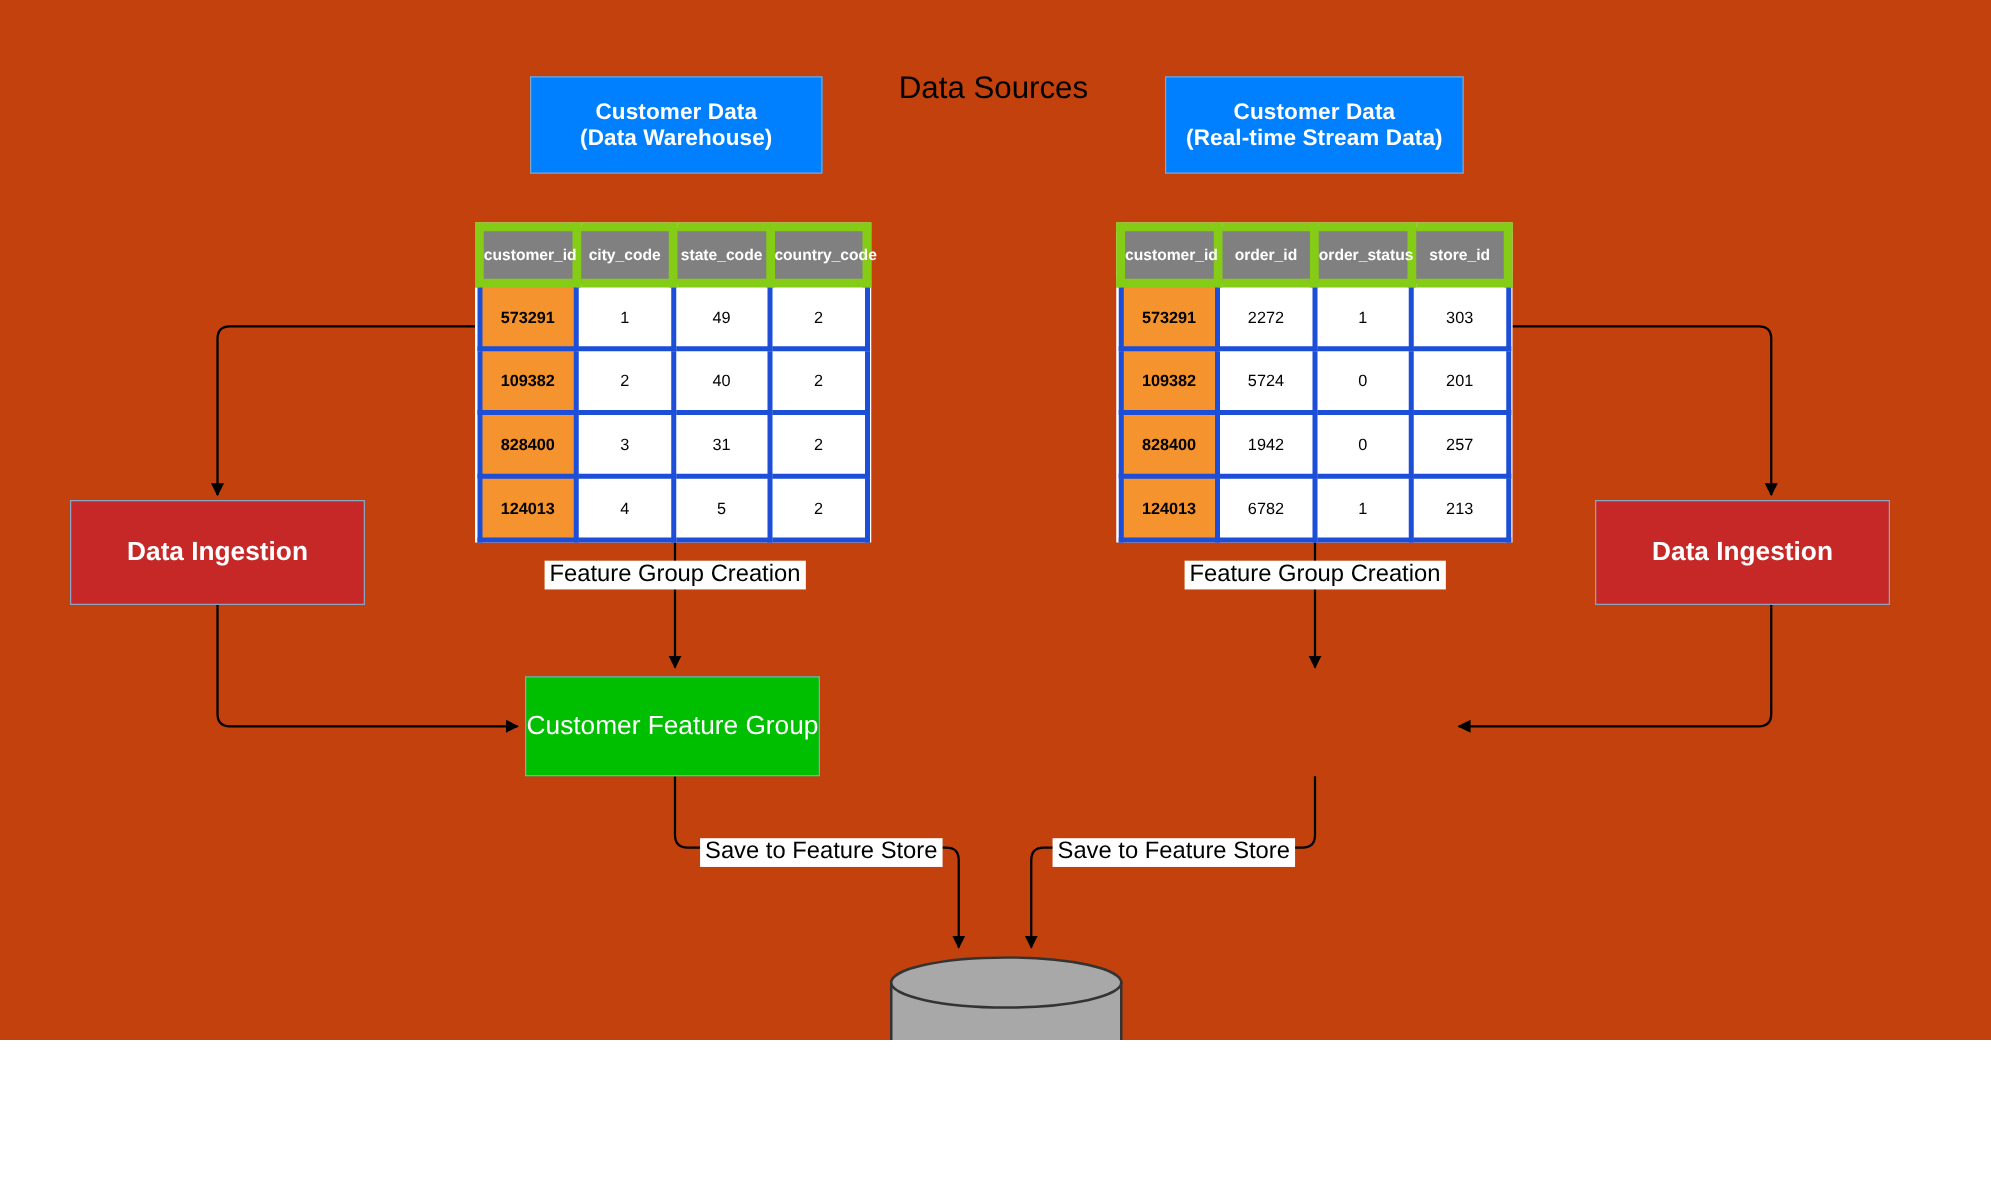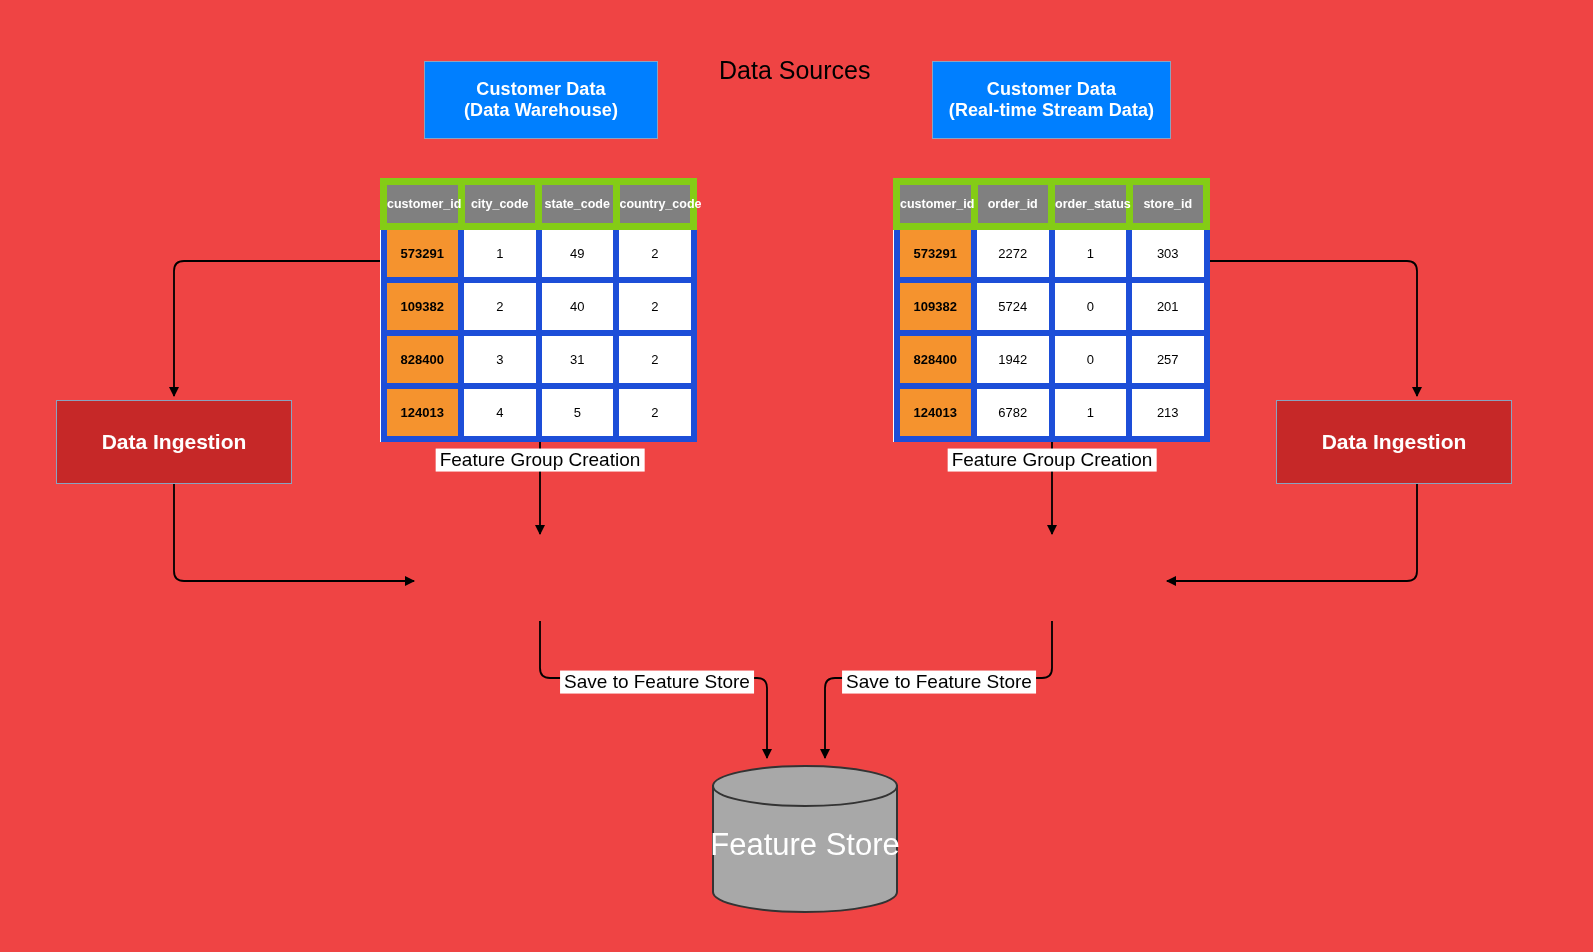--- a/index.html
+++ b/index.html
@@ -7,22 +7,22 @@
     padding: 0;
     background: #ffffff;
   }
   body {
     font-family: "Liberation Sans", sans-serif;
     -webkit-font-smoothing: antialiased;
   }
   #canvas {
     position: relative;
     width: 1593px;
-    height: 952px;
-    background: #ef4444;
+    height: 832px;
+    background: #c2410c;
     overflow: hidden;
   }
   #edges {
     position: absolute;
     left: 0;
     top: 0;
     width: 1593px;
     height: 952px;
     pointer-events: none;
   }
@@ -76,21 +76,21 @@
     height: 38px;
     border: 7px solid #84cc16;
     padding: 0;
     text-align: center;
   }
   .dtable td {
     background: #ffffff;
     color: #000000;
     font-size: 13px;
     height: 39px;
-    border: 6px solid #1d4ed8;
+    border: 4px solid #1d4ed8;
     padding: 4px;
     text-align: center;
   }
   .dtable td.key {
     background: #f5932e;
     font-weight: bold;
     font-size: 13px;
   }
   
   .cylinder {
@@ -236,20 +236,23 @@
   </table>
 
   <div class="node node-ingest" style="left:56px; top:400px; width:236px; height:84px;">
     <span>Data Ingestion</span>
   </div>
 
   <div class="node node-ingest" style="left:1276px; top:400px; width:236px; height:84px;">
     <span>Data Ingestion</span>
   </div>
 
+  <div class="node node-fg" style="left:420px; top:541px; width:236px; height:80px;">
+    <span>Customer Feature Group</span>
+  </div>
 
 
   <div class="edge-label" style="left:540px; top:460px;">Feature Group Creation</div>
 
   <div class="edge-label" style="left:1052px; top:460px;">Feature Group Creation</div>
 
   <div class="edge-label" style="left:657px; top:682px;">Save to Feature Store</div>
 
   <div class="edge-label" style="left:939px; top:682px;">Save to Feature Store</div>
 

